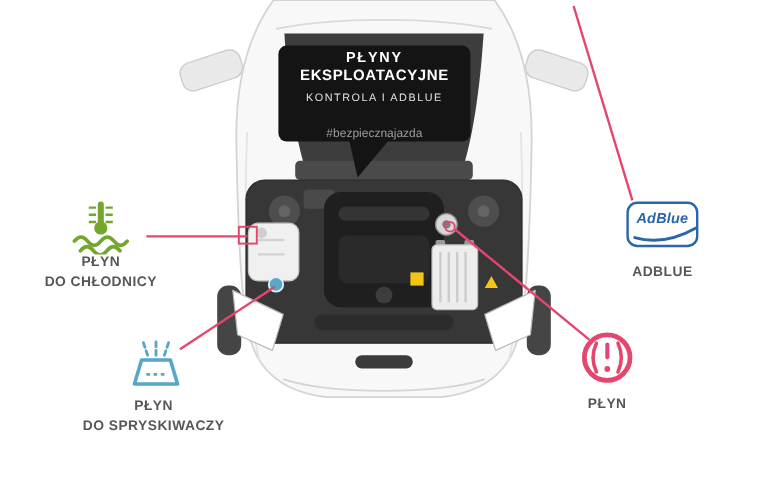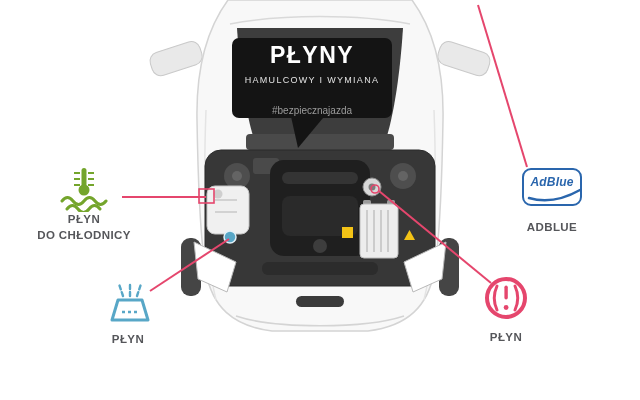--- a/index.html
+++ b/index.html
@@ -23,21 +23,21 @@
   .green-fill{fill:var(--coolant-green);}
   .blue-stroke{stroke:var(--washer-blue);fill:none;}
   .adblue-stroke{stroke:var(--adblue-blue);fill:none;}
 
   .bubble{
     position:absolute;left:232px;top:38px;width:160px;height:80px;
     background:var(--bubble-bg);border-radius:7px;color:#ffffff;
     display:flex;flex-direction:column;align-items:center;justify-content:center;
     text-align:center;z-index:3;padding-top:2px;
   }
-  .bubble .t1{font-size:23px;font-weight:bold;letter-spacing:1.5px;}
+  .bubble .t1{font-size:12px;font-weight:bold;letter-spacing:1.5px;}
   .bubble .t2{font-size:12.5px;font-weight:bold;letter-spacing:.5px;margin-top:1px;}
   .bubble .sub{font-size:9px;letter-spacing:1.3px;color:#e2e2e2;margin-top:6px;}
   .bubble .tag{font-size:10px;color:#9c9c9c;margin-top:20px;}
 
   .icon{position:absolute;z-index:3;}
   .icon.coolant{left:60px;top:166px;}
   .icon.washer{left:104px;top:278px;}
   .icon.brake{left:480px;top:272px;}
 
   .adblue-box{
@@ -138,21 +138,22 @@
       <path class="accent-stroke" d="M 491 283 L 379 191"></path>
       <circle class="accent-stroke" cx="375" cy="189" r="4" stroke-width="1.6"></circle>
       <path class="accent-stroke" d="M 478 5 L 527 167"></path>
     </g>
 
     <polygon class="bubble-fill" points="290,112 328,112 298,148"></polygon>
   </svg>
 
   <div class="bubble">
     <div class="t1">PŁYNY</div>
-    <div class="sub">HAMULCOWY I WYMIANA</div>
+    <div class="t2">EKSPLOATACYJNE</div>
+    <div class="sub">KONTROLA I ADBLUE</div>
     <div class="tag">#bezpiecznajazda</div>
   </div>
 
   <svg class="icon coolant" width="48" height="46" viewBox="0 0 48 46">
     <rect class="green-fill" x="21.5" y="2" width="5" height="20" rx="2.5"></rect>
     <circle class="green-fill" cx="24" cy="24" r="5.5"></circle>
     <path class="green-stroke" d="M 14 7 H 20 M 14 13 H 20 M 14 19 H 20 M 28 7 H 34 M 28 13 H 34 M 28 19 H 34" stroke-width="2"></path>
     <path class="green-stroke" d="M 2 35 q 5.5 -7 11 0 t 11 0 t 11 0 t 11 0" stroke-width="3" stroke-linecap="round"></path>
     <path class="green-stroke" d="M 7 43 q 5.5 -7 11 0 t 11 0 t 11 0" stroke-width="3" stroke-linecap="round"></path>
   </svg>
@@ -180,20 +181,21 @@
     </svg>
   </div>
 
   <div class="callout-label coolant">
     <div>PŁYN</div>
     <div>DO CHŁODNICY</div>
   </div>
 
   <div class="callout-label washer">
     <div>PŁYN</div>
+    <div>DO SPRYSKIWACZY</div>
   </div>
 
   <div class="callout-label brake">
     <div>PŁYN</div>
   </div>
 
   <div class="callout-label adblue">
     <div>ADBLUE</div>
   </div>
 

